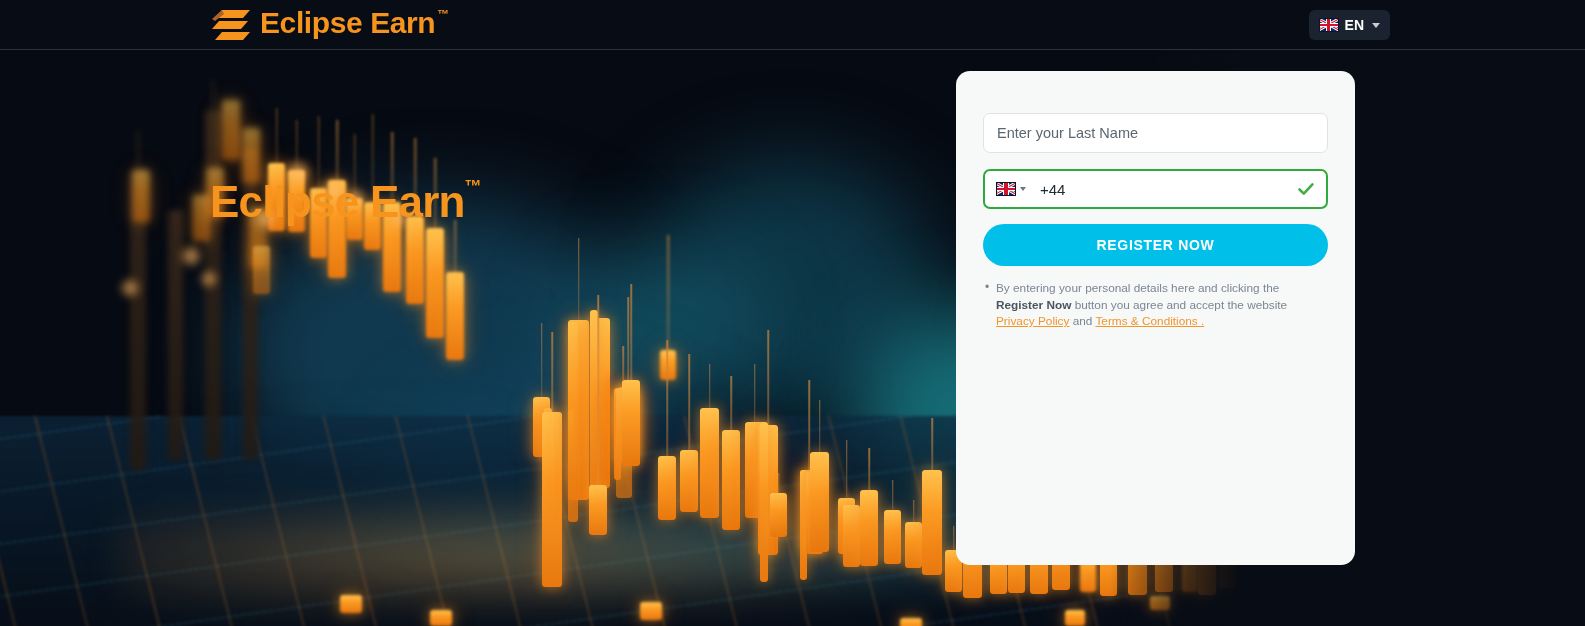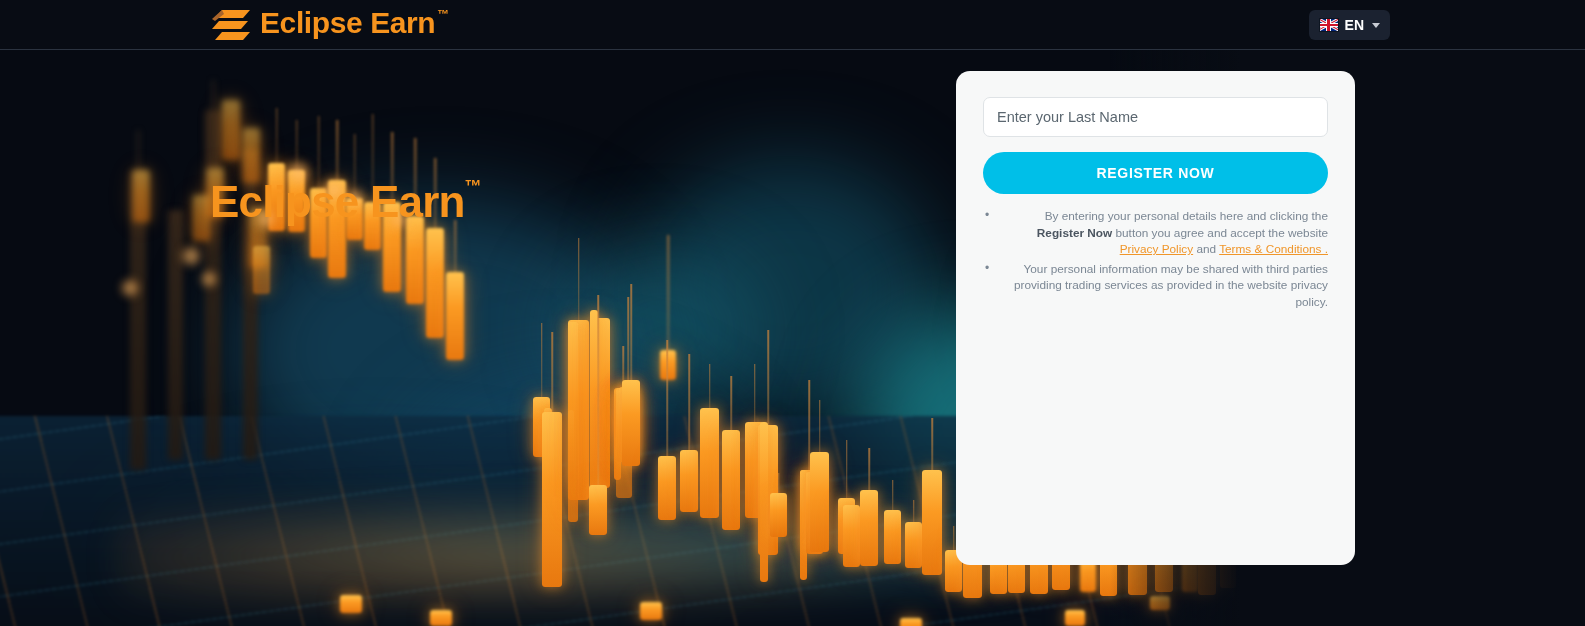--- a/index.html
+++ b/index.html
@@ -249,21 +249,21 @@
     color: #2c3e50;
     text-align: center;
     line-height: 28px;
     font-weight: normal;
     padding: 0 12px;
   }
   .field {
     display: block;
     width: 345px;
     height: 40px;
-    margin-top: 0;
+    margin-top: 16px;
     border: 1px solid #dfe3e6;
     border-radius: 7px;
     background: #ffffff;
     font-family: "Liberation Sans", sans-serif;
     font-size: 14.5px;
     color: #5b6770;
     padding: 0 13px;
     outline: none;
   }
   .field::placeholder { color: #5b6770; opacity: 1; }
@@ -328,21 +328,20 @@
     font-size: 14px;
     font-weight: bold;
     letter-spacing: 0.7px;
     cursor: pointer;
   }
 
   .disclaimer {
     margin-top: 14px;
     width: 345px;
     list-style: none;
-    text-align: right;
   }
   .disclaimer li {
     position: relative;
     font-size: 11.8px;
     line-height: 16.6px;
     color: #7b8794;
     padding-left: 13px;
     margin-bottom: 3px;
   }
   .disclaimer li::before {
@@ -740,22 +739,42 @@
     </div>
   </div>
 
   <div class="card">
 
 
 
     <input class="field" type="text" placeholder="Enter your Last Name" style="">
 
 
+    <div class="phone-row">
+      <span class="phone-flag-btn">
+        <span class="flag-uk" style="width:20px;height:14px;">
+          <i class="fw-d1"></i>
+            <i class="fw-d2"></i>
+          <i class="fr-d1"></i>
+            <i class="fr-d2"></i>
+          <i class="fw-v"></i>
+            <i class="fw-h"></i>
+          <i class="fr-v"></i>
+            <i class="fr-h"></i>
+        </span>
+        <span class="phone-caret"></span>
+      </span>
+      <input class="phone-input" type="tel" value="+44" style="">
+      <span class="check-ok">
+        <svg width="18" height="18" viewBox="0 0 18 18" xmlns="http://www.w3.org/2000/svg">
+          <path d="M2.5 9.5 L6.8 13.6 L15.4 4.4" stroke="#3fae49" stroke-width="2.6" fill="none" stroke-linecap="round" stroke-linejoin="round"></path>
+        </svg>
+      </span>
+    </div>
 
     <button class="register-btn">REGISTER NOW</button>
 
     <ul class="disclaimer">
       <li><span>By entering your personal details here and clicking the </span><b>Register Now</b><span> button you agree and accept the website </span><a href="#">Privacy Policy</a><span> and </span><a href="#">Terms &amp; Conditions .</a></li>
-      <li>Your personal information may be shared with third parties providing trading services as provided in the website privacy policy.</li>
     </ul>
   </div>
 
 </div>
 
 </body></html>

